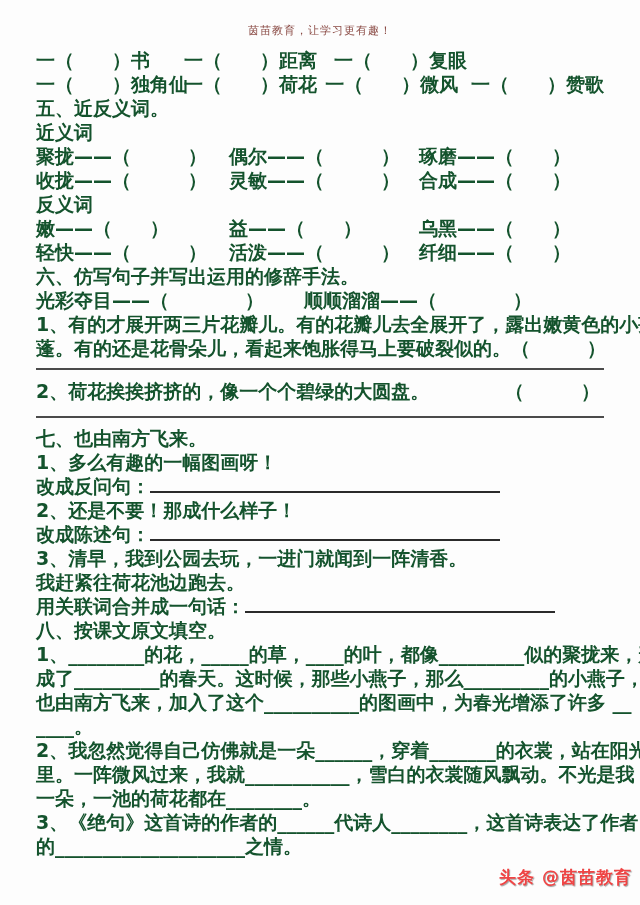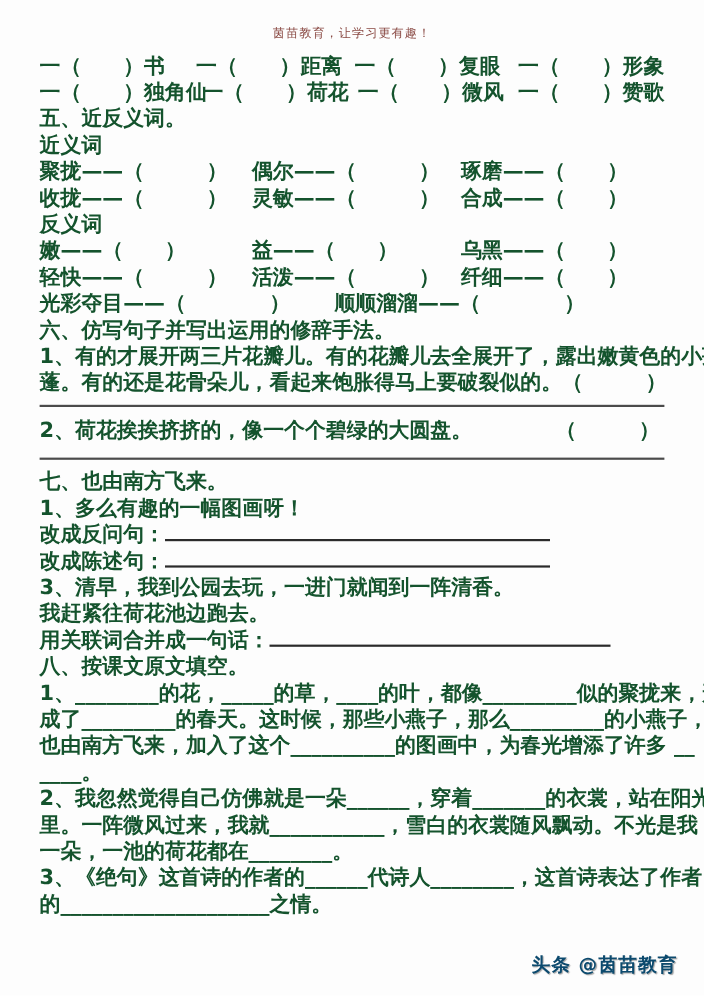--- a/index.html
+++ b/index.html
@@ -46,40 +46,39 @@
   .mt8 { margin-top:8px; }
   .answer {
     display:inline-block;
     height:14px;
     border-bottom:2px solid #2b2b2b;
   }
   .answer.w350 { width:350px; }
   .answer.w310 { width:310px; }
   .watermark {
     position:absolute;
-    right:24px; top:866px;
+    right:8px; top:866px;
     font-size:17px; font-weight:700;
-    color:#0c4a6e;
+    color:#ef4444;
     letter-spacing:1px;
     text-shadow:-1px -1px 0 #ffffff, 1px 1px 1px #9f9f9f;
   }
 </style>
 </head>
 <body>
 
 <div class="page">
   <div class="content">
 
     <div class="slogan">茵苗教育，让学习更有趣！</div>
 
     <div class="line row row4">
       <span class="c0">一（　　）书</span>
       <span class="c1">一（　　）距离</span>
       <span class="c2">一（　　）复眼</span>
-      <span>一（　　）形象</span>
     </div>
     <div class="line row row4">
       <span class="c0">一（　　）独角仙</span>
       <span class="c1">一（　　）荷花</span>
       <span class="c2">一（　　）微风</span>
       <span>一（　　）赞歌</span>
     </div>
 
     <div class="line">五、近反义词。</div>
     <div class="line">近义词</div>
@@ -97,43 +96,44 @@
     <div class="line row row3">
       <span class="c0">嫩——（　　）</span>
       <span class="c1">益——（　　）</span>
       <span>乌黑——（　　）</span>
     </div>
     <div class="line row row3">
       <span class="c0">轻快——（　　　）</span>
       <span class="c1">活泼——（　　　）</span>
       <span>纤细——（　　）</span>
     </div>
+    <div class="line">六、仿写句子并写出运用的修辞手法。</div>
+
     <div class="line row row2">
       <span class="c0">光彩夺目——（　　　　）</span>
       <span>顺顺溜溜——（　　　　）</span>
     </div>
-
-    <div class="line">六、仿写句子并写出运用的修辞手法。</div>
     <div class="line">1、有的才展开两三片花瓣儿。有的花瓣儿去全展开了，露出嫩黄色的小莲</div>
     <div class="line spread">
       <span>蓬。有的还是花骨朵儿，看起来饱胀得马上要破裂似的。</span>
       <span>（　　　）</span>
     </div>
     <div class="rule"></div>
     <div class="line spread mt9">
       <span>2、荷花挨挨挤挤的，像一个个碧绿的大圆盘。</span>
       <span>（　　　）</span>
     </div>
     <div class="rule rule2"></div>
 
     <div class="line mt8">七、也由南方飞来。</div>
     <div class="line">1、多么有趣的一幅图画呀！</div>
     <div class="line">
       <span>改成反问句：</span><span class="answer w350"></span>
     </div>
+    <div class="line">2、还是不要！那成什么样子！</div>
     <div class="line">
       <span>改成陈述句：</span><span class="answer w350"></span>
     </div>
     <div class="line">3、清早，我到公园去玩，一进门就闻到一阵清香。</div>
     <div class="line">我赶紧往荷花池边跑去。</div>
     <div class="line">
       <span>用关联词合并成一句话：</span><span class="answer w310"></span>
     </div>
 
     <div class="line">八、按课文原文填空。</div>

